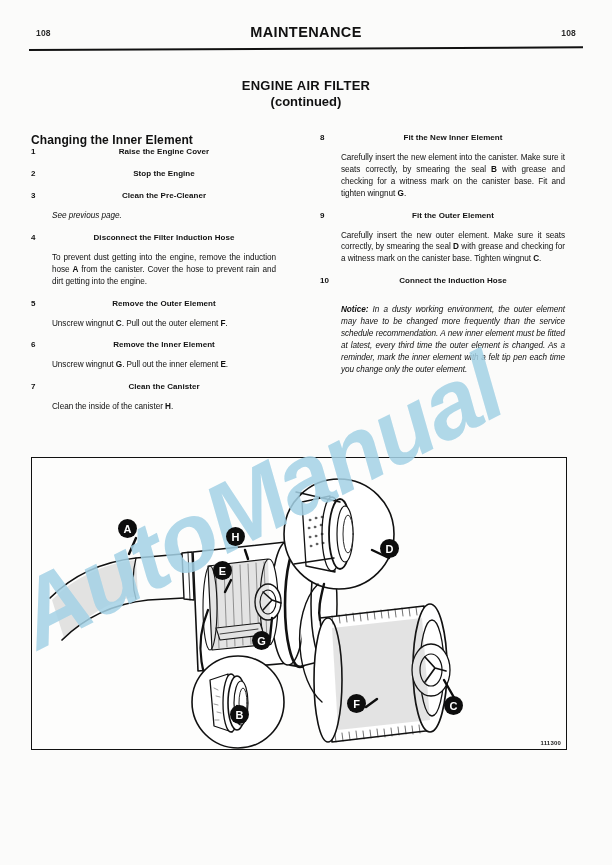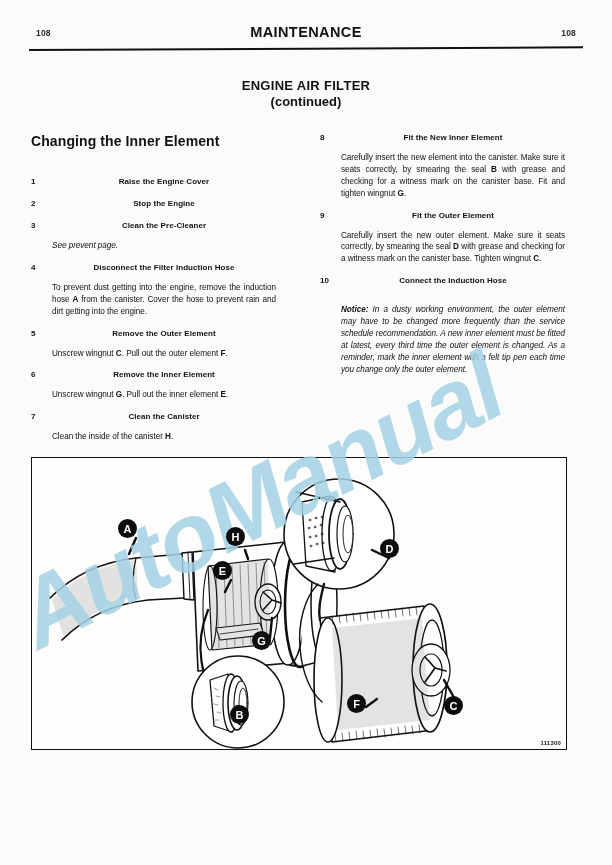--- a/index.html
+++ b/index.html
@@ -77,24 +77,24 @@
   
   .col {
     position: absolute;
     top: 133px;
     width: 245px;
   }
   .col-left  { left: 31px; }
   .col-right { left: 320px; }
 
   .col-heading {
-    font-size: 14px;
+    font-size: 12px;
     font-weight: bold;
     letter-spacing: .1px;
-    margin-bottom: 28px;
+    margin-bottom: 0;
   }
 
   .step {
     position: relative;
     margin-bottom: 11px;
     min-height: 11px;
   }
   .step-num {
     position: absolute;
     left: 0;
@@ -214,21 +214,21 @@
           <div class="step-num">1</div>
           <div class="step-title">Raise the Engine Cover</div>
         </div>
         <div class="step">
           <div class="step-num">2</div>
           <div class="step-title">Stop the Engine</div>
         </div>
         <div class="step">
           <div class="step-num">3</div>
           <div class="step-title">Clean the Pre-Cleaner</div>
-          <div class="step-body italic">See prevent page.</div>
+          <div class="step-body italic">See previous page.</div>
         </div>
         <div class="step">
           <div class="step-num">4</div>
           <div class="step-title">Disconnect the Filter Induction Hose</div>
           <div class="step-body">To prevent dust getting into the engine, remove the induction hose <b>A</b> from the canister. Cover the hose to prevent rain and dirt getting into the engine.</div>
         </div>
         <div class="step">
           <div class="step-num">5</div>
           <div class="step-title">Remove the Outer Element</div>
           <div class="step-body">Unscrew wingnut <b>C</b>. Pull out the outer element <b>F</b>.</div>

